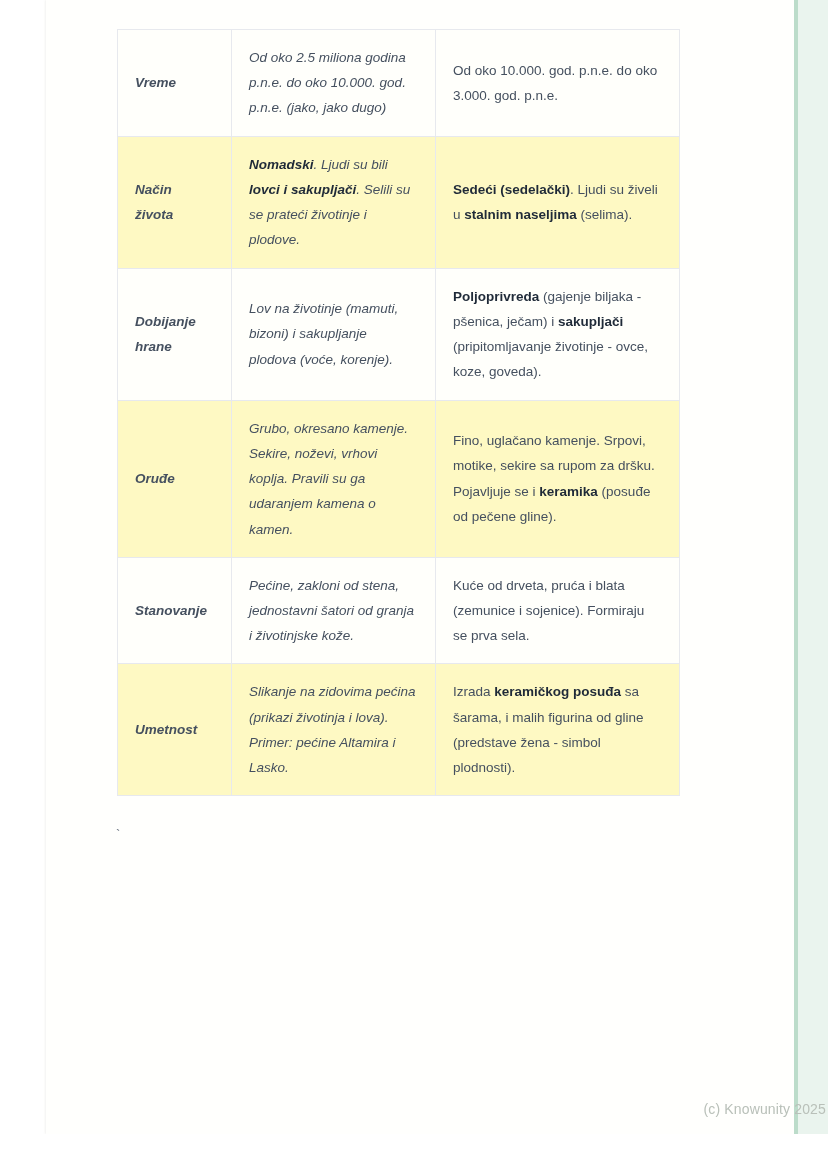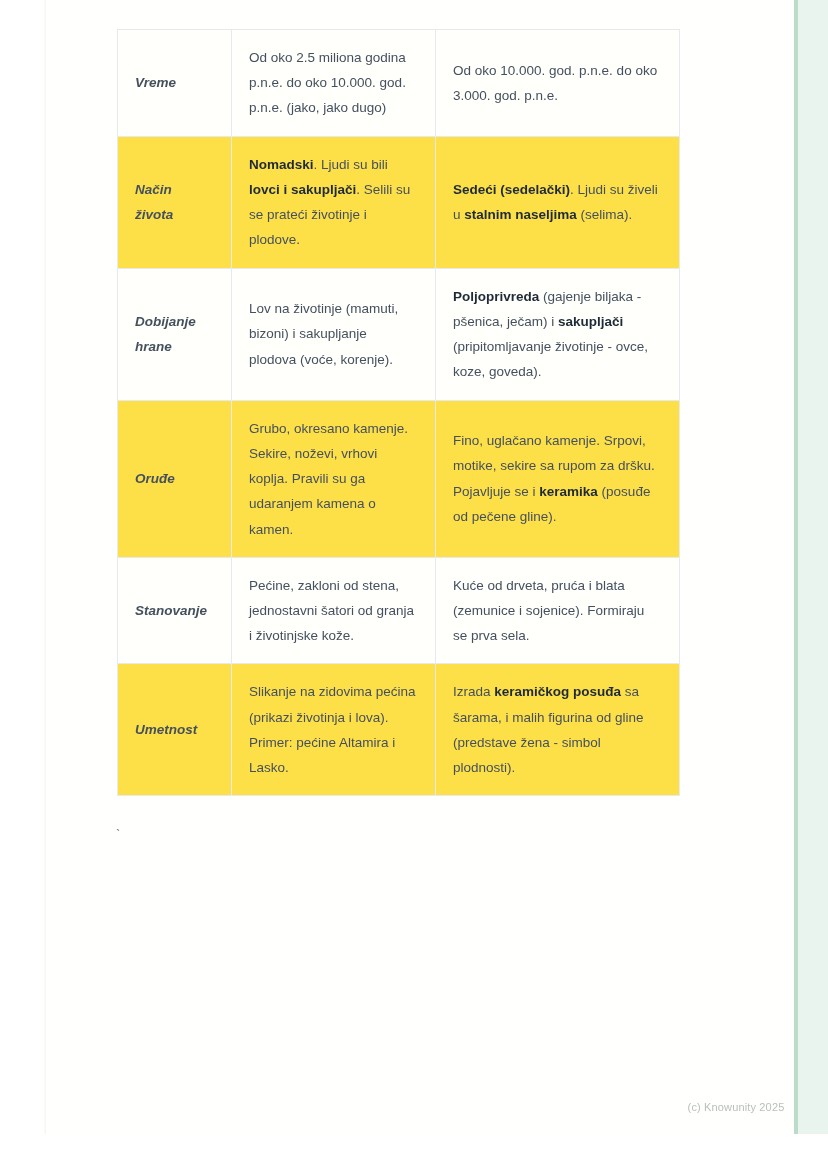--- a/index.html
+++ b/index.html
@@ -76,21 +76,21 @@
   table.compare tr.band-grey  td { background: #f7f9fc; }
 
   td.cell-label {
     font-weight: bold;
     color: #1f2a38;
     padding-left: 18px;
     padding-right: 8px;
     line-height: 1.95;
     font-style: italic;
   }
-  td.cell-a { padding-left: 18px; padding-right: 16px; }
+  td.cell-a { padding-left: 18px; padding-right: 16px; font-style: italic; }
   td.cell-b { padding-left: 18px; padding-right: 14px; }
 
   .cell-a b, .cell-b b { color: #1f2a38; font-weight: bold; }
 
   
   .stray-tick {
     position: absolute;
     left: 70px;
     top: 828px;
     font-size: 13px;
@@ -98,38 +98,38 @@
     color: #6d7684;
     font-family: "Liberation Sans", "DejaVu Sans", sans-serif;
   }
 
   
   .footer-credit {
     position: absolute;
     left: 600px;
     top: 1101px;
     width: 180px;
-    text-align: center;
-    font-size: 11px;
+    text-align: right;
+    font-size: 14px;
     letter-spacing: .15px;
     color: #b9c0b9;
     white-space: nowrap;
   }
 
   
   .below-sheet {
     position: absolute;
     left: 0;
     top: 1134px;
     width: 828px;
     height: 37px;
     background: #ffffff;
   }
 </style>
-<style>table.compare tr.band-cream td{background:#fffffb;}table.compare tr.band-grey td{background:#fde047;}table.compare td, table.compare{border-color:#e7e9ee;}.accent-strip{background:#eaf4ee;}.accent-rule{background:#bcdcca;}</style></head>
+<style>table.compare tr.band-cream td{background:#fffffb;}table.compare tr.band-grey td{background:#fef9c3;}table.compare td, table.compare{border-color:#e7e9ee;}.accent-strip{background:#eaf4ee;}.accent-rule{background:#bcdcca;}</style></head>
 <body>
 
 <div class="page-sheet">
 
   <div class="accent-strip"></div>
   <div class="accent-rule"></div>
 
   <div class="table-wrap">
     <table class="compare">
       <colgroup>

